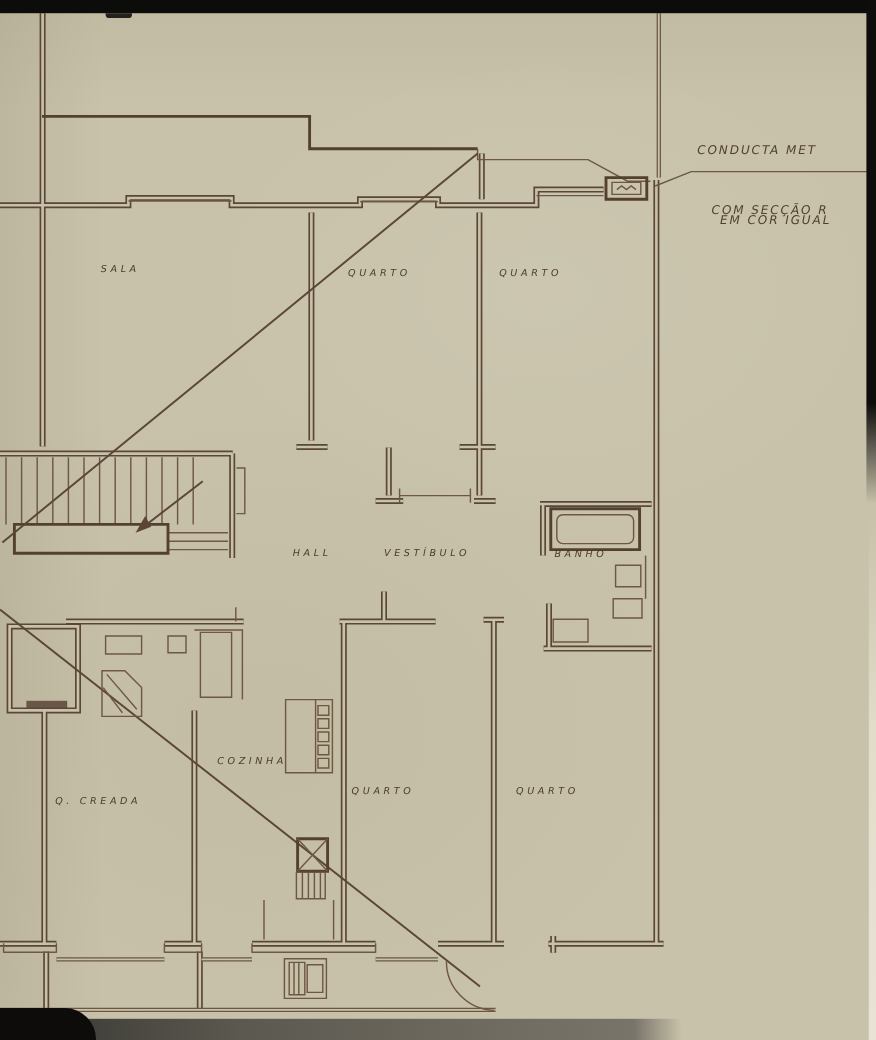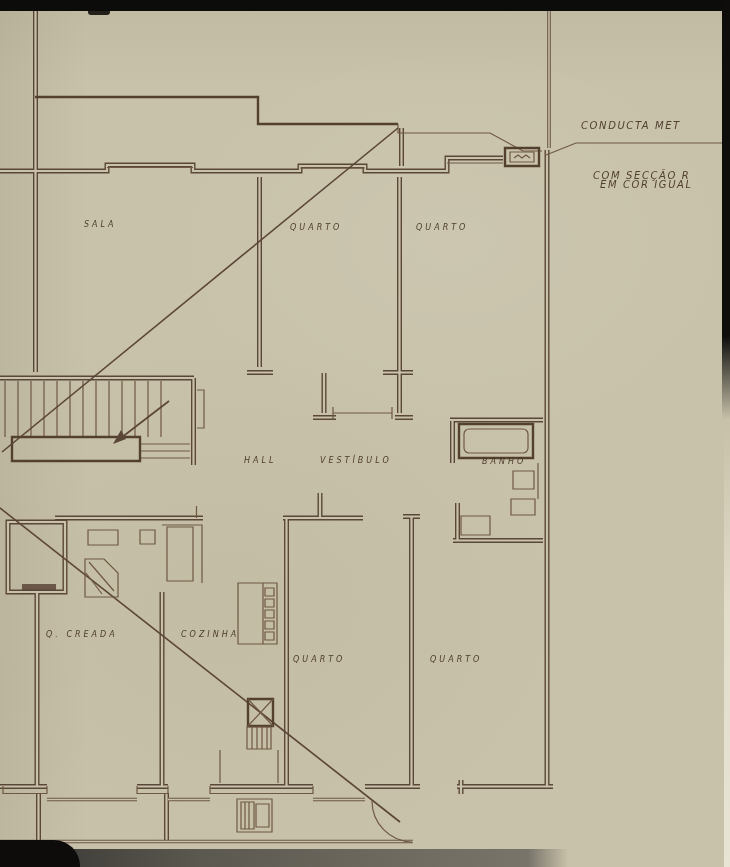--- a/index.html
+++ b/index.html
@@ -155,22 +155,22 @@
     <path class="t" d="M372,801 A41,41 0 0 0 412,842"></path>
 
     <path class="t" d="M3,793.5 H47 M137,793.5 H168 M210,793.5 H313 M3,786 V794 M47,786 V794 M137,786 V794 M168,786 V794 M210,786 V794 M313,786 V794"></path>
   </svg>
 
   <div class="lbl" style="left:84px;top:220px;">SALA</div>
   <div class="lbl" style="left:290px;top:223px;">QUARTO</div>
   <div class="lbl" style="left:416px;top:223px;">QUARTO</div>
   <div class="lbl" style="left:216px;top:456px;margin-left:28px;">HALL</div>
   <div class="lbl" style="left:320px;top:456px;">VESTÍBULO</div>
-  <div class="lbl" style="left:462px;top:457px;margin-left:20px;">BANHO</div>
-  <div class="lbl" style="left:46px;top:630px;">Q. CREADA</div>
+  <div class="lbl" style="left:462px;top:457px;">BANHO</div>
+  <div class="lbl" style="left:46px;top:663px;">Q. CREADA</div>
   <div class="lbl" style="left:181px;top:630px;">COZINHA</div>
   <div class="lbl" style="left:293px;top:655px;">QUARTO</div>
   <div class="lbl" style="left:430px;top:655px;">QUARTO</div>
 
   <div class="ann" style="left:581px;top:120px;">CONDUCTA MET</div>
   <div class="ann" style="left:593px;top:170px;">COM SECÇÃO R</div>
   <div class="ann" style="left:563px;top:179px;margin-left:37px;">EM COR IGUAL</div>
 
   <div class="edge" id="topbar"></div>
   <div class="edge" id="topnub"></div>

